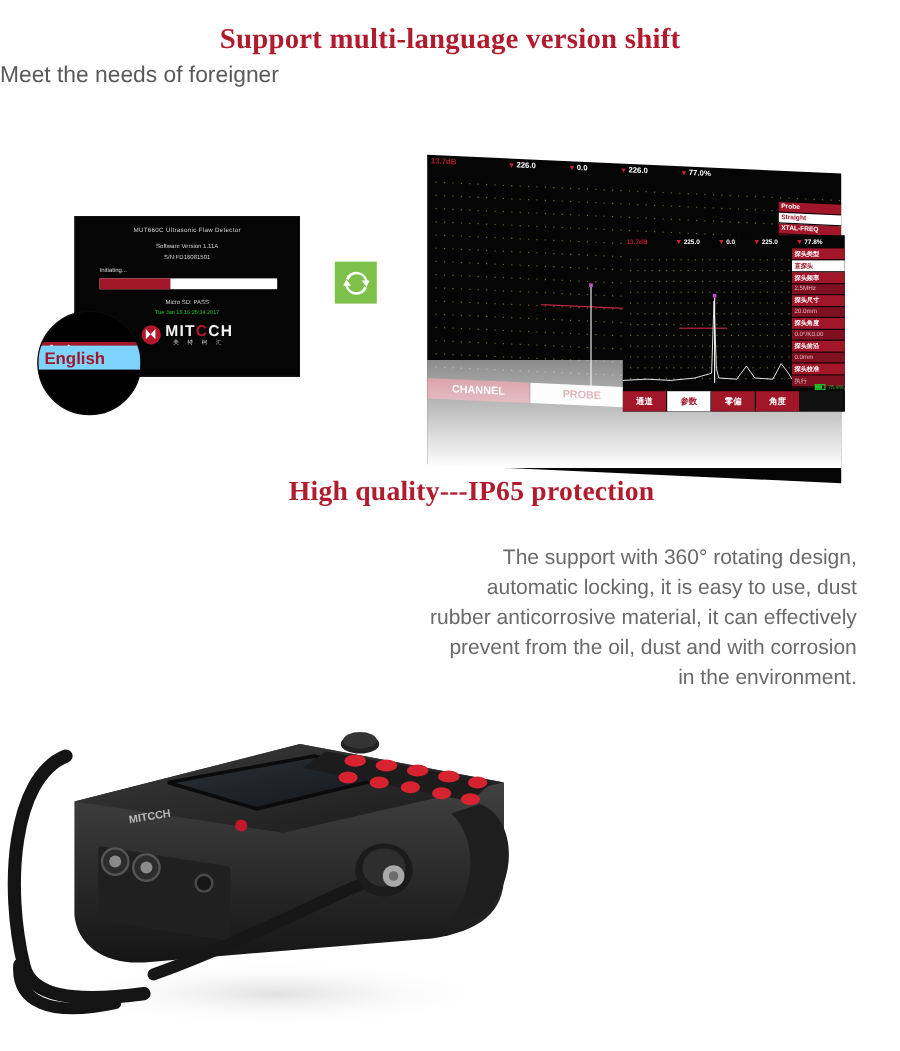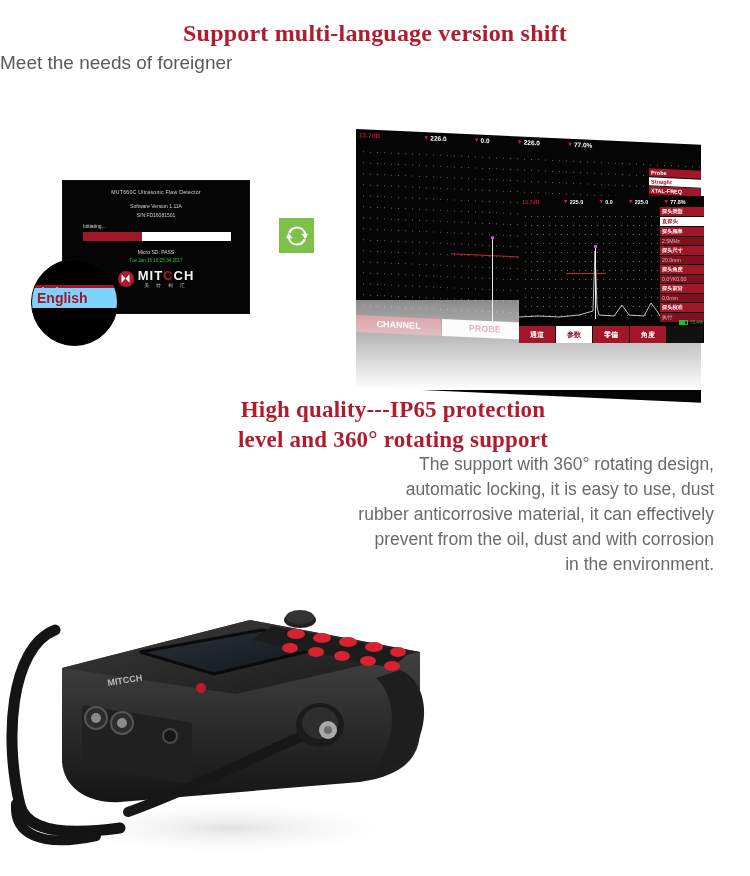--- a/index.html
+++ b/index.html
@@ -1292,21 +1292,20 @@
       <div class="tab" style="padding-top:4px;">通道</div>
       <div class="tab sel" style="padding-top:4px;">参数</div>
       <div class="tab" style="padding-top:4px;">零偏</div>
       <div class="tab" style="padding-top:4px;">角度</div>
       <div class="tab blank"></div>
     </div>
   </div>
 
   <div class="headline" id="h2">
     <span class="l">High quality---IP65 protection</span>
-    <span class="l">level and  360° rotating support</span>
   </div>
 
   <div id="body2">
     <span class="l">The support with 360° rotating design,</span>
     <span class="l">automatic locking, it is easy to use, dust</span>
     <span class="l">rubber anticorrosive material, it can effectively</span>
     <span class="l">prevent from the oil, dust and with corrosion</span>
     <span class="l">in the environment.</span>
   </div>
 

